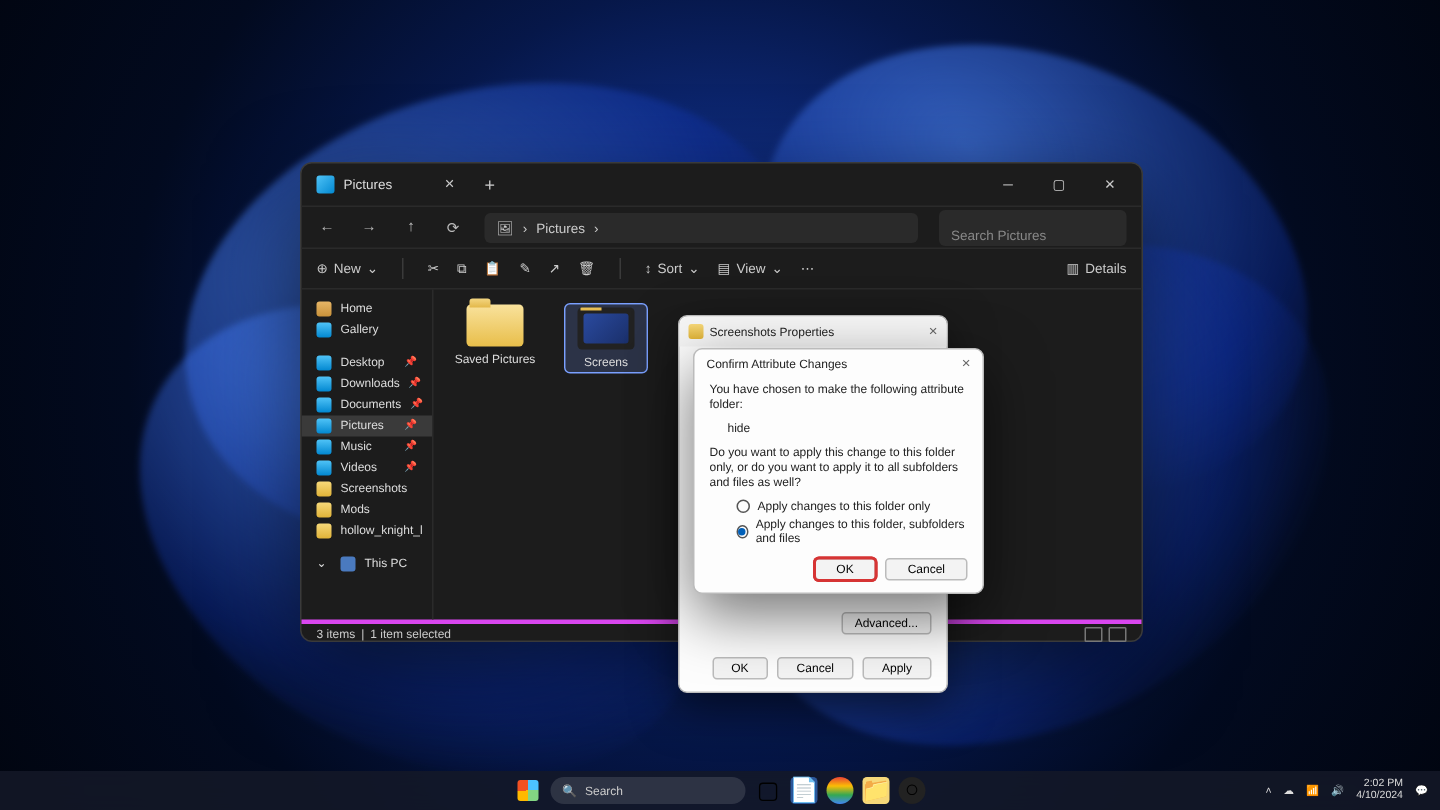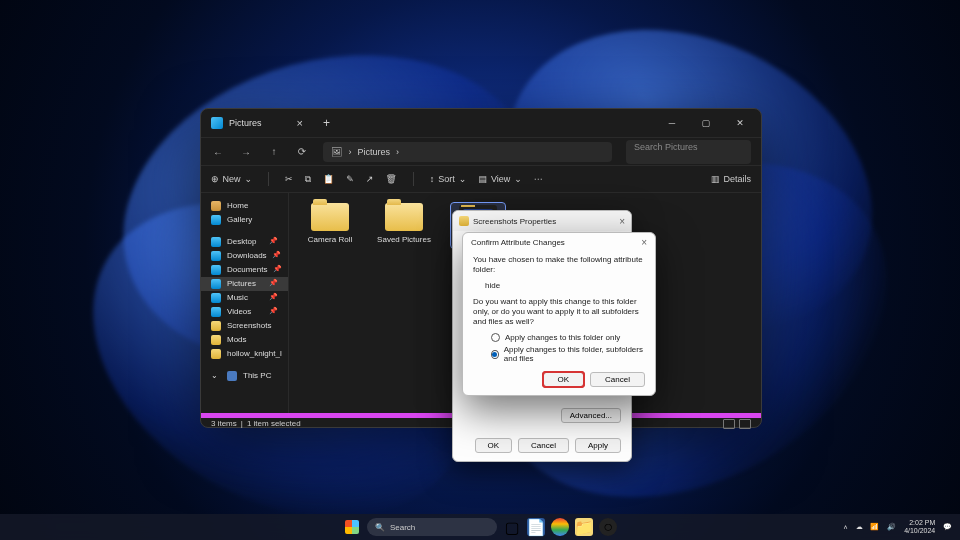--- a/index.html
+++ b/index.html
@@ -15,21 +15,21 @@
 .titlebar { height:28px; display:flex; align-items:center; padding:0 4px 0 10px; }
 .title-icon { width:12px; height:12px; background:linear-gradient(135deg,#4fc3f7,#0288d1); border-radius:2px; margin-right:6px; }
 .titlebar .title { flex:0 0 auto; font-size:9px; }
 .tab-x { margin-left:35px; color:#ccc; font-size:11px; cursor:pointer; }
 .tab-plus { margin-left:20px; color:#ccc; font-size:12px; cursor:pointer; }
 .win-ctrl { margin-left:auto; display:flex; }
 .win-ctrl span { width:34px; height:24px; display:flex; align-items:center; justify-content:center; font-size:9px; color:#ccc; cursor:pointer; }
 .addrbar { height:28px; display:flex; align-items:center; padding:0 10px; gap:14px; border-top:1px solid #2a2a2a; }
 .addrbar .nav-btn { width:14px;text-align:center; color:#bbb; font-size:10px;cursor:pointer;}
 .addr { flex:1; background:#2a2a2a; border-radius:4px; height:20px; display:flex; align-items:center; padding:0 8px; gap:6px; color:#ccc; }
-.search-box { width:125px; background:#2a2a2a; border-radius:4px; height:20px; display:flex; align-items:flex-end; padding:12px 8px; color:#888; }
+.search-box { width:125px; background:#2a2a2a; border-radius:4px; height:20px; display:flex; align-items:flex-start; padding:12px 8px; color:#888; }
 .toolbar { height:28px; display:flex; align-items:center; padding:0 10px; gap:12px; border-top:1px solid #2a2a2a; border-bottom:1px solid #2a2a2a; }
 .tool-btn { display:flex; align-items:center; gap:4px; color:#ccc; font-size:9px;cursor:pointer;}
 .tool-sep{width:1px;height:14px;background:#3a3a3a;margin:0 4px;}
 .tool-right { margin-left:auto; display:flex; align-items:center; gap:4px; color:#ccc; font-size:9px;cursor:pointer;}
 .body { display:flex; height:220px; }
 .sidebar { width:88px; padding:6px 0; border-right:1px solid #2a2a2a; overflow:hidden;}
 .side-item { display:flex; align-items:flex-start; padding:2px 10px; font-size:8px; color:#ddd; gap:6px; white-space:nowrap;cursor:pointer;}
 .side-item.sep { height:8px; }
 .side-item.sel { background:#3a3a3a; }
 .side-item .pin{margin-left:auto;color:#888;font-size:7px;}
@@ -45,21 +45,21 @@
 .ico-fold{background:linear-gradient(#f6d879,#e0b338);}
 .ico-pc{background:#4a7abf;border-radius:1px;}
 .content { flex:1; padding:10px 14px; display:flex; gap:20px; align-items:flex-start; }
 .file { display:flex; flex-direction:column; align-items:center; width:54px; gap:4px;cursor:pointer;}
 .folder-icon { width:38px; height:28px; background:linear-gradient(#f9e29c,#e8be4a); border-radius:3px; position:relative; }
 .folder-icon::before{content:"";position:absolute;top:-4px;left:2px;width:14px;height:6px;background:linear-gradient(#f3d681,#e3b84a);border-radius:2px 2px 0 0;}
 .folder-sel{outline:1px solid #7aa0ff;background:rgba(90,120,200,.25);padding:2px;border-radius:3px;}
 .folder-thumb{background:#222;position:relative;overflow:hidden;}
 .folder-thumb::after{content:"";position:absolute;inset:4px;background:linear-gradient(135deg,#2a4a9f,#1a2f6a);border-radius:2px;}
 .file-label { font-size:8px; color:#ddd; text-align:center; }
-.statusbar { height:16px; border-top:5px solid #d946ef; display:flex; align-items:center; padding:0 10px; font-size:8px; color:#ccc; gap:4px;}
+.statusbar { height:16px; border-top:3px solid #d946ef; display:flex; align-items:center; padding:0 10px; font-size:8px; color:#ccc; gap:4px;}
 .statusbar .right{margin-left:auto;display:flex;gap:4px;}
 .sb-icon{width:12px;height:10px;border:1px solid #777;border-radius:1px;}
 
 .props { position:absolute; left:452px; top:210px; width:180px; height:252px; background:#fdfdfd; border:1px solid #bbb; border-radius:6px; box-shadow:0 10px 30px rgba(0,0,0,.5); font-size:8px; color:#222;}
 .props-title { height:20px; display:flex; align-items:center; padding:0 6px; background:#f5f5f5; border-radius:6px 6px 0 0;}
 .props-title .pi{width:10px;height:10px;background:linear-gradient(#f6d879,#e0b338);border-radius:2px;margin-right:4px;}
 .props-title .px{margin-left:auto;color:#666;cursor:pointer;font-size:10px;}
 .props-body{padding:0 10px;}
 .props-row{display:flex;padding:4px 0;gap:10px;}
 .props-attr{margin-top:130px;}
@@ -215,24 +215,20 @@
       <div class="side-item sep"></div>
       <div class="side-item">
           <span style="width:10px">⌄</span>
           <span class="ico ico-pc"></span>
           <span>This PC</span>
         </div>
     </div>
     <div class="content">
       <div class="file">
         <div class="folder-icon"></div>
-        <span class="file-label">Camera Roll</span>
-      </div>
-      <div class="file">
-        <div class="folder-icon"></div>
         <span class="file-label">Saved Pictures</span>
       </div>
       <div class="file folder-sel">
         <div class="folder-icon folder-thumb"></div>
         <span class="file-label">Screens</span>
       </div>
     </div>
   </div>
   <div class="statusbar">
     <span>3 items</span>

